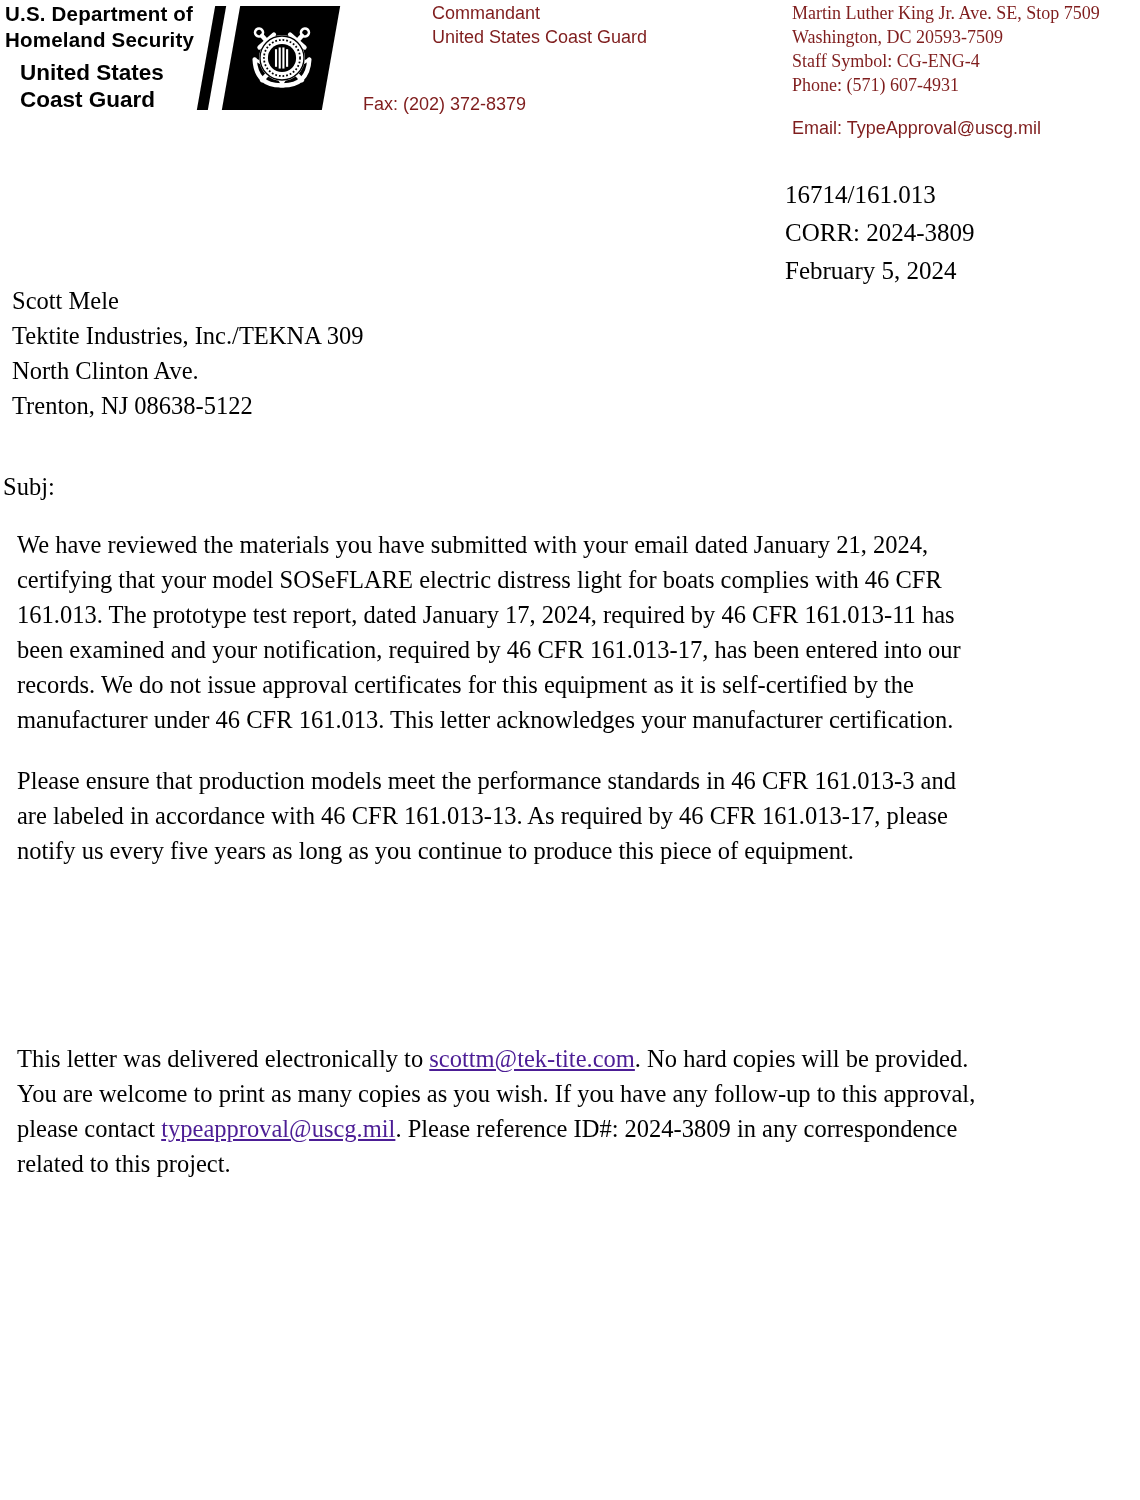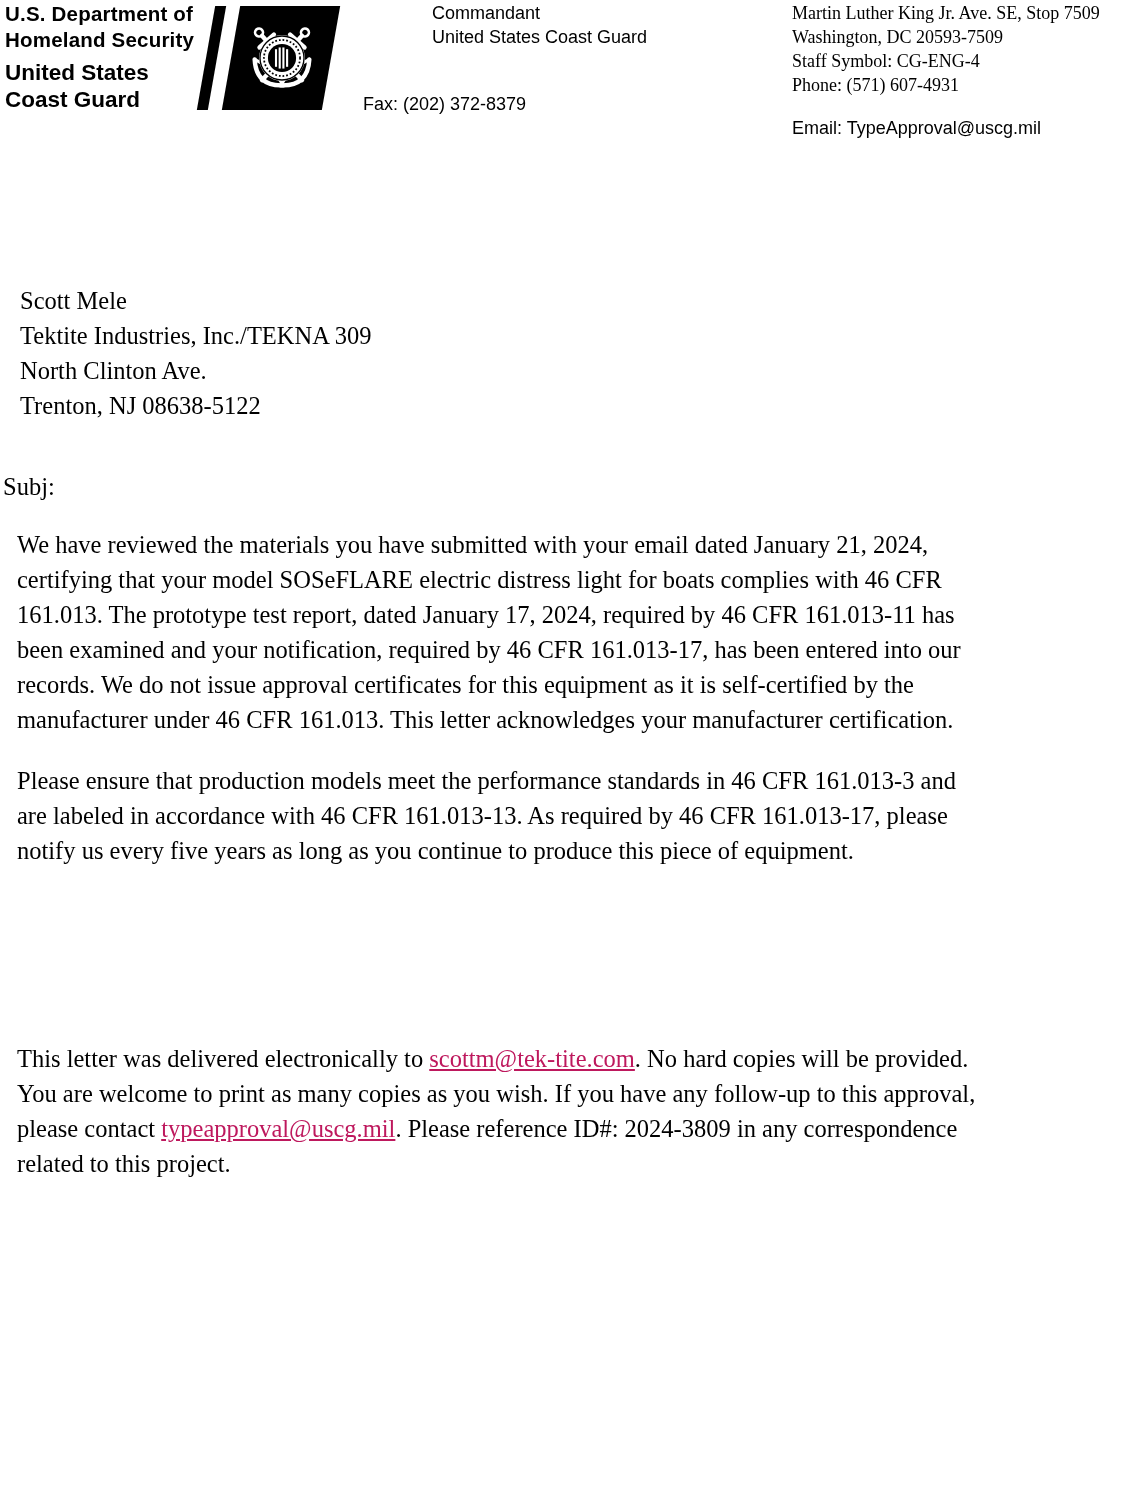--- a/index.html
+++ b/index.html
@@ -16,34 +16,34 @@
     font-family: "Liberation Serif", serif;
     color: #000000;
   }
   .abs { position: absolute; }
 
   
   .lh-sans {
     font-family: "Liberation Sans", sans-serif;
     font-size: 18px;
     line-height: 24px;
-    color: #000000;
+    color: #7f1d1d;
     white-space: pre-line;
   }
   .dept-block {
     left: 5px; top: 1px;
     font-family: "Liberation Sans", sans-serif;
     font-weight: bold;
     font-size: 20.5px;
     line-height: 26px;
     letter-spacing: 0.2px;
     white-space: pre-line;
   }
   .service-block {
-    left: 5px; top: 59px;
+    left: 20px; top: 59px;
     font-family: "Liberation Sans", sans-serif;
     font-weight: bold;
     font-size: 22.5px;
     line-height: 27px;
     white-space: pre-line;
   }
   .logo-wrap { left: 198px; top: 6px; width: 150px; height: 104px; }
   .logo-stripe-thin {
     position: absolute; left: 8px; top: 0; width: 11px; height: 104px;
     background: #000; transform: skewX(-10deg);
@@ -66,31 +66,31 @@
     line-height: 38px;
     white-space: pre-line;
   }
 
   
   .serif-block {
     font-size: 24.5px;
     line-height: 35px;
     white-space: pre-line;
   }
-  .recipient-block { left: 20px; top: 283px; }
+  .recipient-block { left: 12px; top: 283px; }
   .subject-row { left: 0; top: 469px; width: 1140px; height: 35px; }
   .subject-label { position: absolute; left: 3px; top: 0; }
   .subject-text { position: absolute; left: 121px; top: 0; letter-spacing: 0.5px; }
   .para { left: 17px; width: 1136px; }
   .p1 { top: 527px; }
   .p2 { top: 763px; }
   .p3 { top: 906px; }
   .p4 { top: 1006px; }
   .doc-link {
-    color: #be185d;
+    color: #4c1d95;
     text-decoration: underline;
     cursor: pointer;
   }
   .sincerely { left: 475px; top: 1206px; }
   .signature-svg { left: 428px; top: 1252px; width: 580px; height: 135px; }
   .sig-block { left: 455px; top: 1396px; }
 </style>
 </head>
 <body>
 
@@ -139,20 +139,23 @@
   <div class="abs lh-sans commandant-block">Commandant
 United States Coast Guard</div>
   <div class="abs lh-sans fax-line">Fax: (202) 372-8379</div>
 
   <div class="abs lh-sans hq-block">Martin Luther King Jr. Ave. SE, Stop 7509
 Washington, DC 20593-7509
 Staff Symbol: CG-ENG-4
 Phone: (571) 607-4931</div>
   <div class="abs lh-sans email-line">Email: TypeApproval@uscg.mil</div>
 
+  <div class="abs ref-block">16714/161.013
+CORR: 2024-3809
+February 5, 2024</div>
 
   <div class="abs serif-block recipient-block">Scott Mele
 Tektite Industries, Inc./TEKNA 309
 North Clinton Ave.
 Trenton, NJ 08638-5122</div>
 
   <div class="abs serif-block subject-row">
     <span class="subject-label">Subj:</span>
   </div>
 

